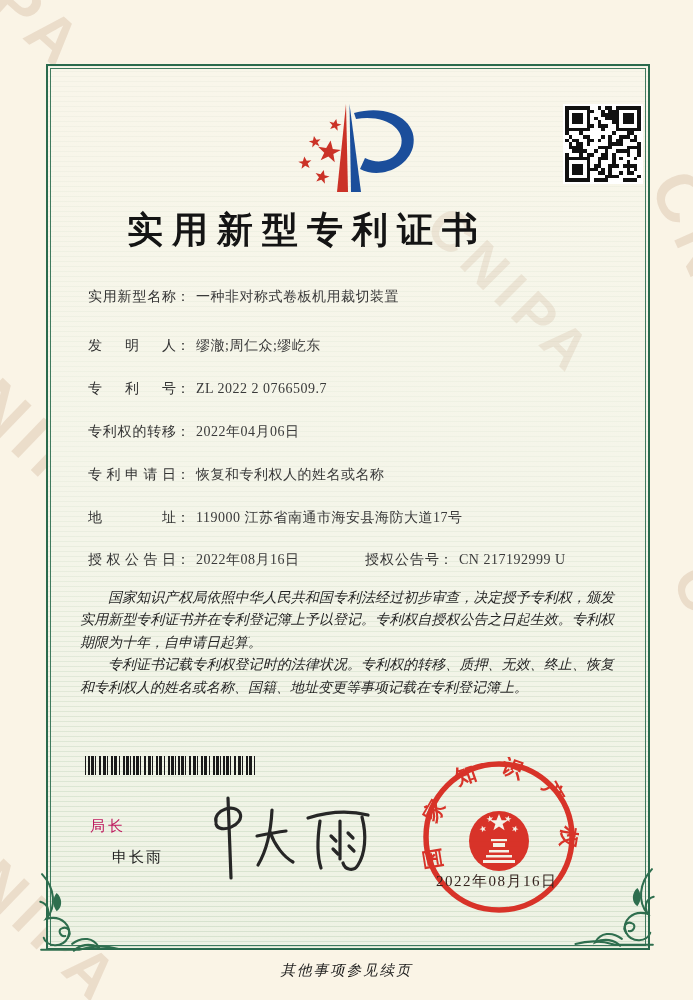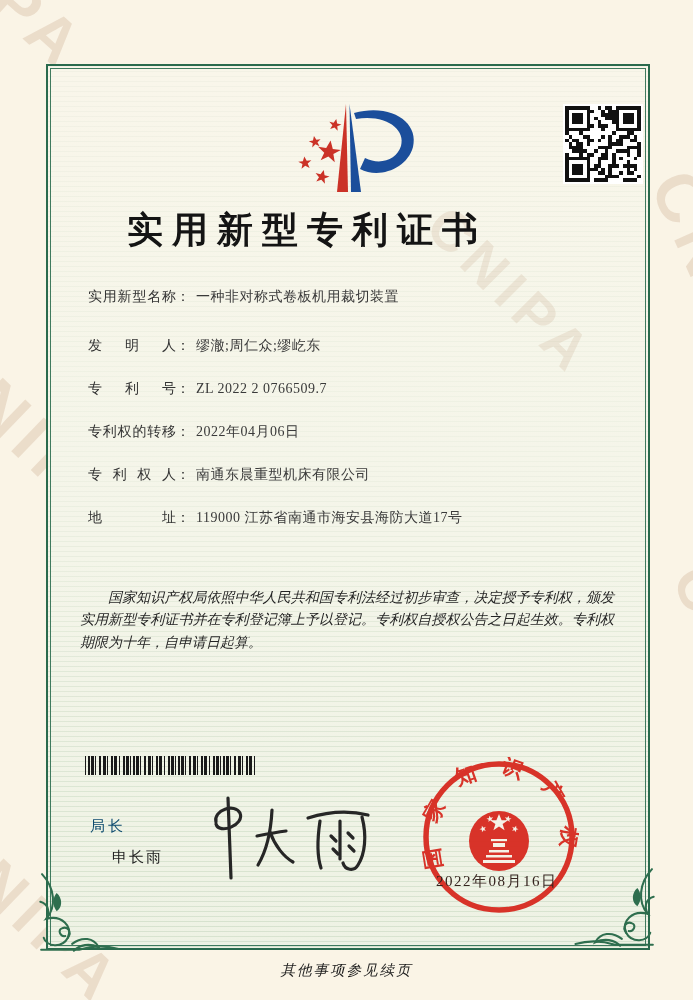--- a/index.html
+++ b/index.html
@@ -42,21 +42,21 @@
           vertical-align:bottom;color:#333;}
   .colon{margin-right:6px;}
   .fvalue{letter-spacing:.5px;color:#3a3a3a;}
   .grant-right{margin-left:62px;}
   .grant-right .flabel{width:74px;}
   .body-text{left:80px;top:587px;width:534px;font-size:14px;line-height:22.4px;color:#242424;
              text-align:justify;font-style:italic;}
   .body-text p{margin:0;text-indent:2em;}
   .barcode{left:85px;top:756px;width:196px;height:19px;font-size:0;}
   .barcode i{display:inline-block;height:100%;background:#1a1a1a;}
-  .sig-title{left:90px;top:817px;font-size:15px;color:#0c4a6e;letter-spacing:3px;}
+  .sig-title{left:90px;top:817px;font-size:15px;color:#be185d;letter-spacing:3px;}
   .sig-name{left:88px;top:848px;font-size:15px;color:#222;letter-spacing:2px;font-weight:500;margin-left:24px;}
   .signature{left:196px;top:788px;width:190px;height:95px;}
   .seal{left:419px;top:757px;width:160px;height:160px;opacity:.94;}
   .seal-date{left:436px;top:872px;z-index:4;font-size:15px;font-weight:500;color:#35241f;
              letter-spacing:1.5px;}
   .page-num{left:0;top:924px;width:693px;text-align:center;font-size:12.5px;color:#2d2d2d;
             letter-spacing:1px;}
   .cont-note{left:0;top:961px;width:693px;text-align:center;font-size:14.5px;color:#1d1d1d;
              letter-spacing:2px;font-style:italic;z-index:3;}
   .orn{z-index:4;}
@@ -250,29 +250,38 @@
   <div class="lyr row" style="top:337px">
     <span class="flabel">发明人</span><span class="colon">：</span><span class="fvalue">缪澈;周仁众;缪屹东</span>
   </div>
   <div class="lyr row" style="top:380px">
     <span class="flabel">专利号</span><span class="colon">：</span><span class="fvalue">ZL 2022 2 0766509.7</span>
   </div>
   <div class="lyr row" style="top:423px">
     <span class="flabel">专利权的转移</span><span class="colon">：</span><span class="fvalue">2022年04月06日</span>
   </div>
   <div class="lyr row" style="top:466px">
-    <span class="flabel">专利权人</span><span class="colon">：</span><span class="fvalue">南通东晨重型机床有限公司</span>
+    <span class="flabel">专利申请日</span><span class="colon">：</span><span class="fvalue">恢复和专利权人的姓名或名称</span>
   </div>
   <div class="lyr row" style="top:509px">
     <span class="flabel">地址</span><span class="colon">：</span><span class="fvalue">119000 江苏省南通市海安县海防大道17号</span>
   </div>
 
+  <div class="lyr row" style="top:551px">
+    <span>
+      <span class="flabel">授权公告日</span><span class="colon">：</span><span class="fvalue">2022年08月16日</span>
+    </span>
+    <span class="grant-right">
+      <span class="flabel">授权公告号</span><span class="colon">：</span><span class="fvalue">CN 217192999 U</span>
+    </span>
+  </div>
 
   <div class="lyr body-text">
     <p>国家知识产权局依照中华人民共和国专利法经过初步审查，决定授予专利权，颁发实用新型专利证书并在专利登记簿上予以登记。专利权自授权公告之日起生效。专利权期限为十年，自申请日起算。</p>
+    <p>专利证书记载专利权登记时的法律状况。专利权的转移、质押、无效、终止、恢复和专利权人的姓名或名称、国籍、地址变更等事项记载在专利登记簿上。</p>
   </div>
 
   <div class="lyr barcode"><i style="width: 1px; margin-right: 2px;"></i><i style="width: 2px; margin-right: 1px;"></i><i style="width: 3px; margin-right: 1px;"></i><i style="width: 1px; margin-right: 3px;"></i><i style="width: 2px; margin-right: 2px;"></i><i style="width: 3px; margin-right: 1px;"></i><i style="width: 1px; margin-right: 3px;"></i><i style="width: 2px; margin-right: 1px;"></i><i style="width: 3px; margin-right: 2px;"></i><i style="width: 1px; margin-right: 3px;"></i><i style="width: 2px; margin-right: 1px;"></i><i style="width: 3px; margin-right: 1px;"></i><i style="width: 1px; margin-right: 2px;"></i><i style="width: 2px; margin-right: 1px;"></i><i style="width: 3px; margin-right: 1px;"></i><i style="width: 1px; margin-right: 3px;"></i><i style="width: 2px; margin-right: 2px;"></i><i style="width: 3px; margin-right: 1px;"></i><i style="width: 1px; margin-right: 3px;"></i><i style="width: 2px; margin-right: 1px;"></i><i style="width: 3px; margin-right: 2px;"></i><i style="width: 1px; margin-right: 3px;"></i><i style="width: 2px; margin-right: 1px;"></i><i style="width: 3px; margin-right: 1px;"></i><i style="width: 1px; margin-right: 2px;"></i><i style="width: 2px; margin-right: 1px;"></i><i style="width: 3px; margin-right: 1px;"></i><i style="width: 1px; margin-right: 3px;"></i><i style="width: 2px; margin-right: 2px;"></i><i style="width: 3px; margin-right: 1px;"></i><i style="width: 1px; margin-right: 3px;"></i><i style="width: 2px; margin-right: 1px;"></i><i style="width: 3px; margin-right: 2px;"></i><i style="width: 1px; margin-right: 3px;"></i><i style="width: 2px; margin-right: 1px;"></i><i style="width: 3px; margin-right: 1px;"></i><i style="width: 1px; margin-right: 2px;"></i><i style="width: 2px; margin-right: 1px;"></i><i style="width: 3px; margin-right: 1px;"></i><i style="width: 1px; margin-right: 3px;"></i><i style="width: 2px; margin-right: 2px;"></i><i style="width: 3px; margin-right: 1px;"></i><i style="width: 1px; margin-right: 3px;"></i><i style="width: 2px; margin-right: 1px;"></i><i style="width: 3px; margin-right: 2px;"></i><i style="width: 1px; margin-right: 3px;"></i></div>
 
   <div class="lyr sig-title">局长</div>
   <div class="lyr sig-name">申长雨</div>
 
   <svg class="lyr signature" viewBox="0 0 190 95" fill="none" stroke="#262626" stroke-width="3.2" stroke-linecap="round" stroke-linejoin="round">
     <path d="M20,34 C17,22 39,15 44,25 C49,37 23,47 20,36"></path>
     <path d="M32,10 C33,35 34,64 35,90"></path>

